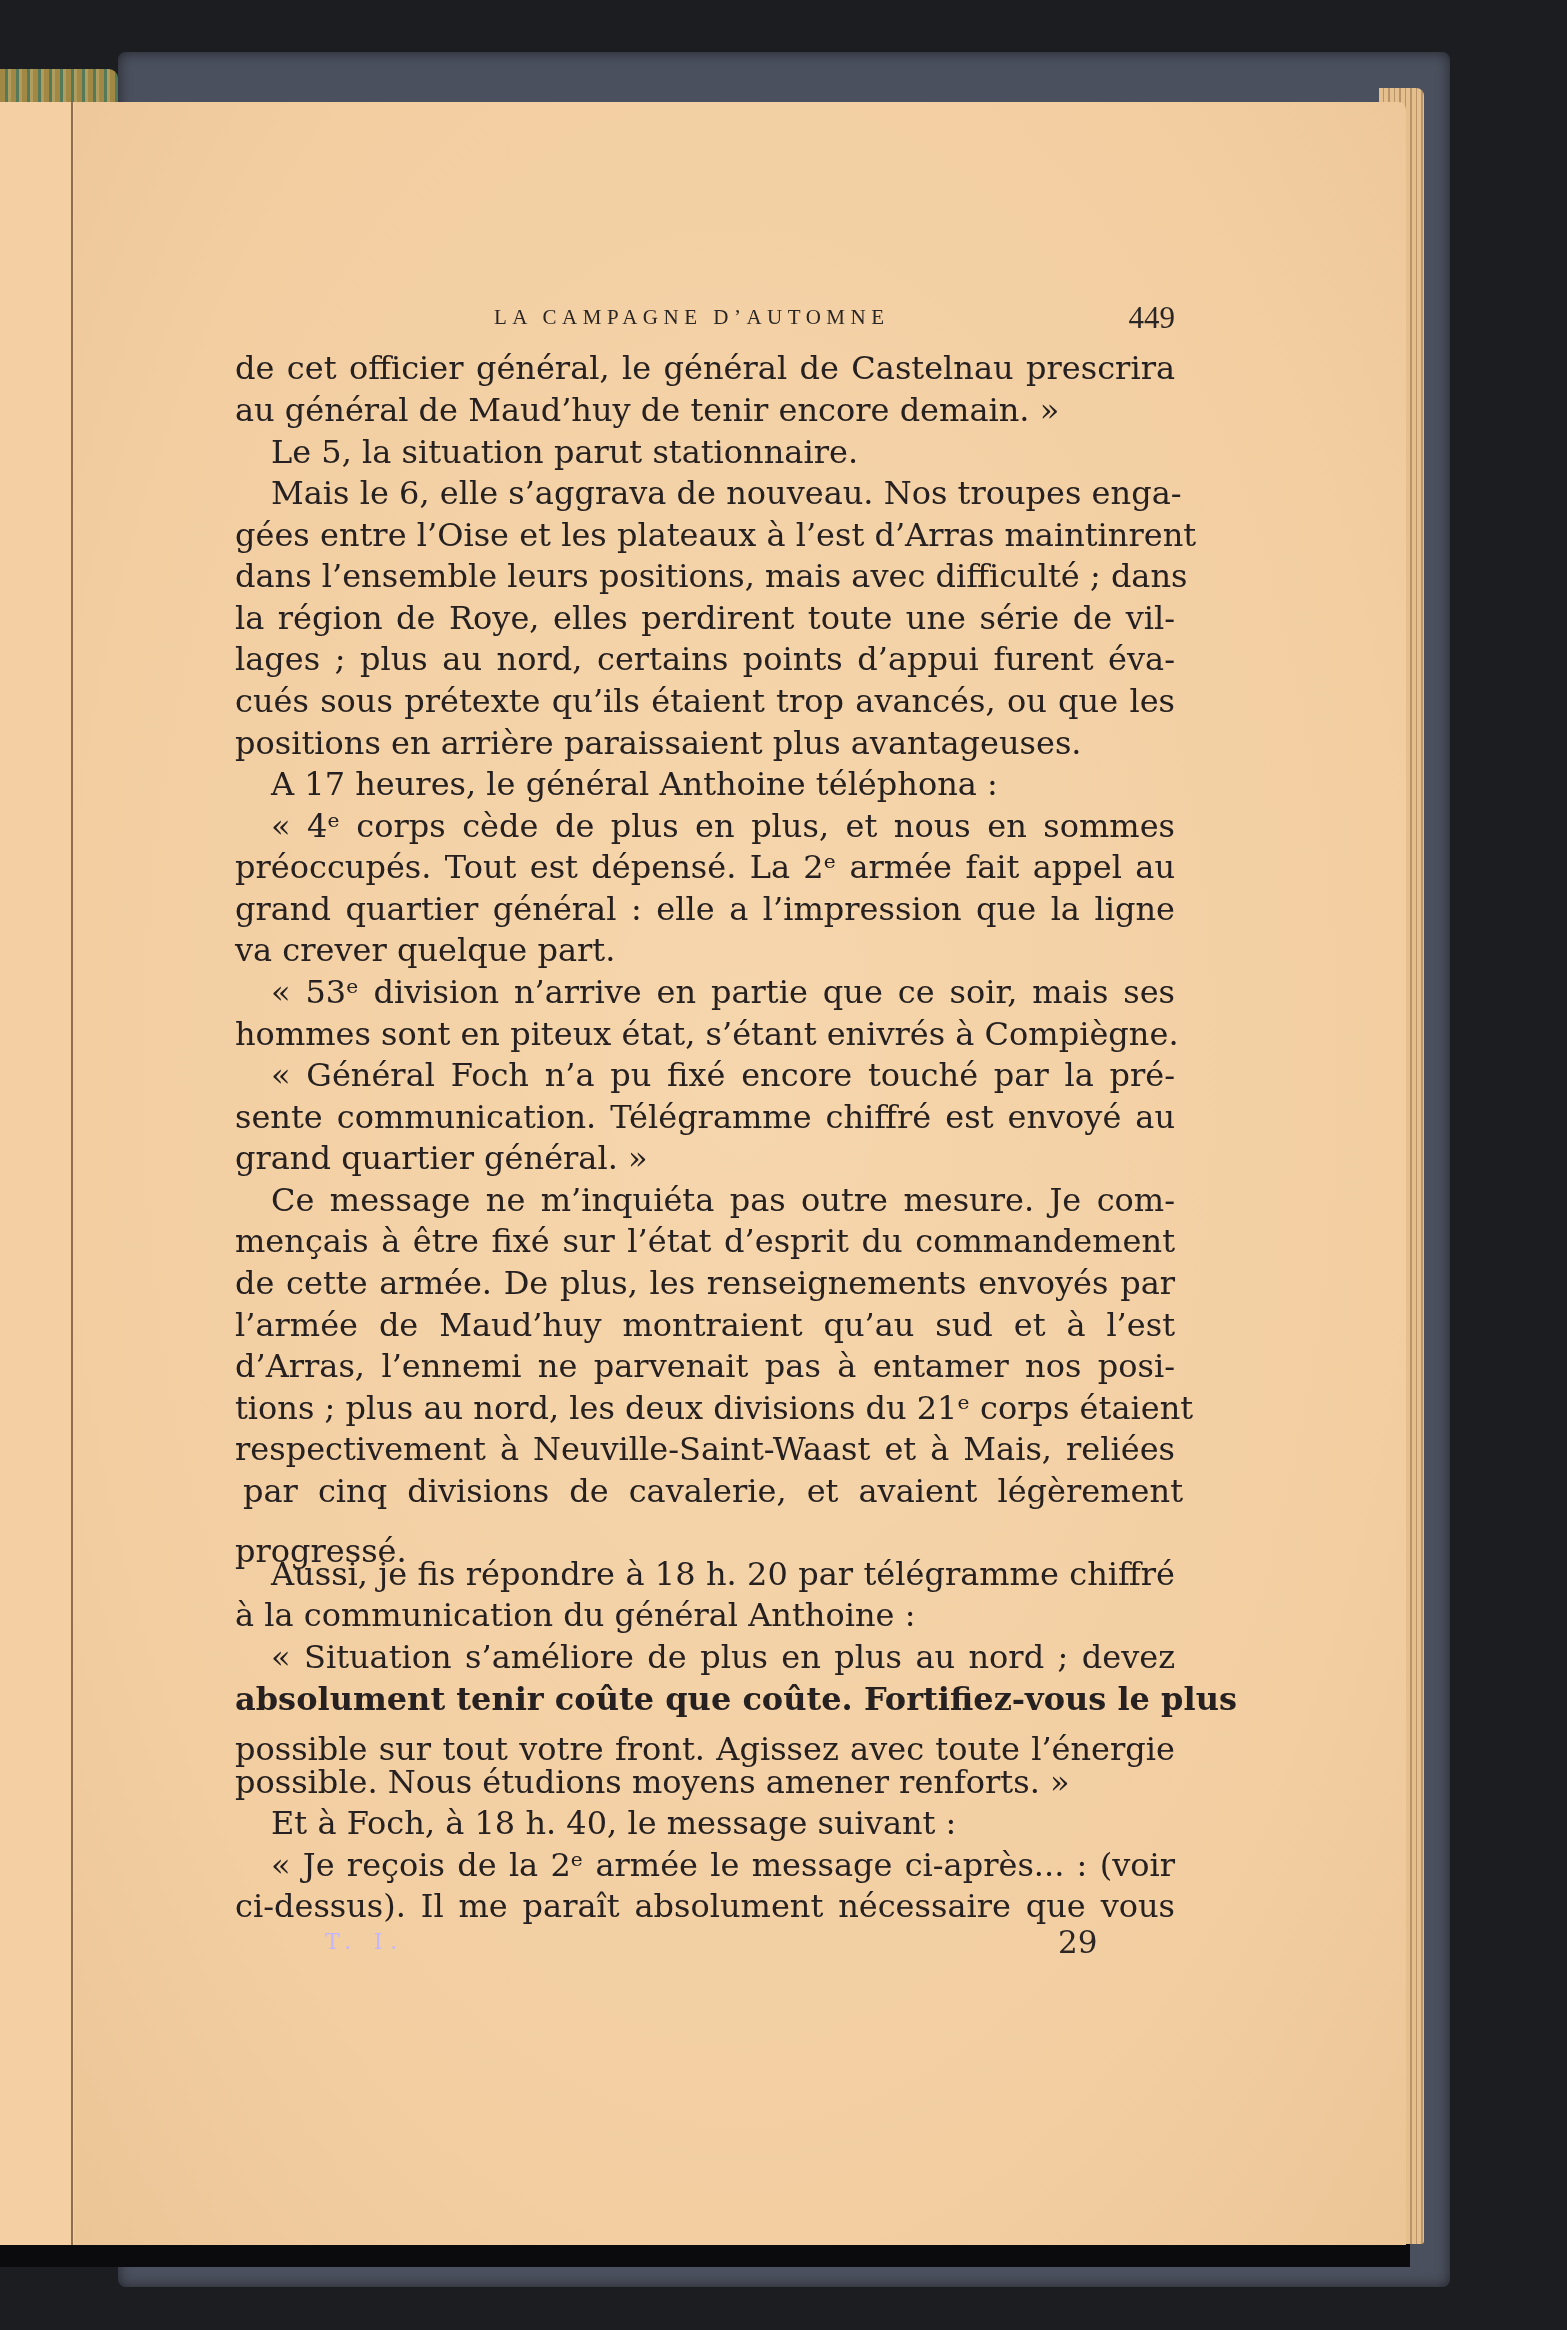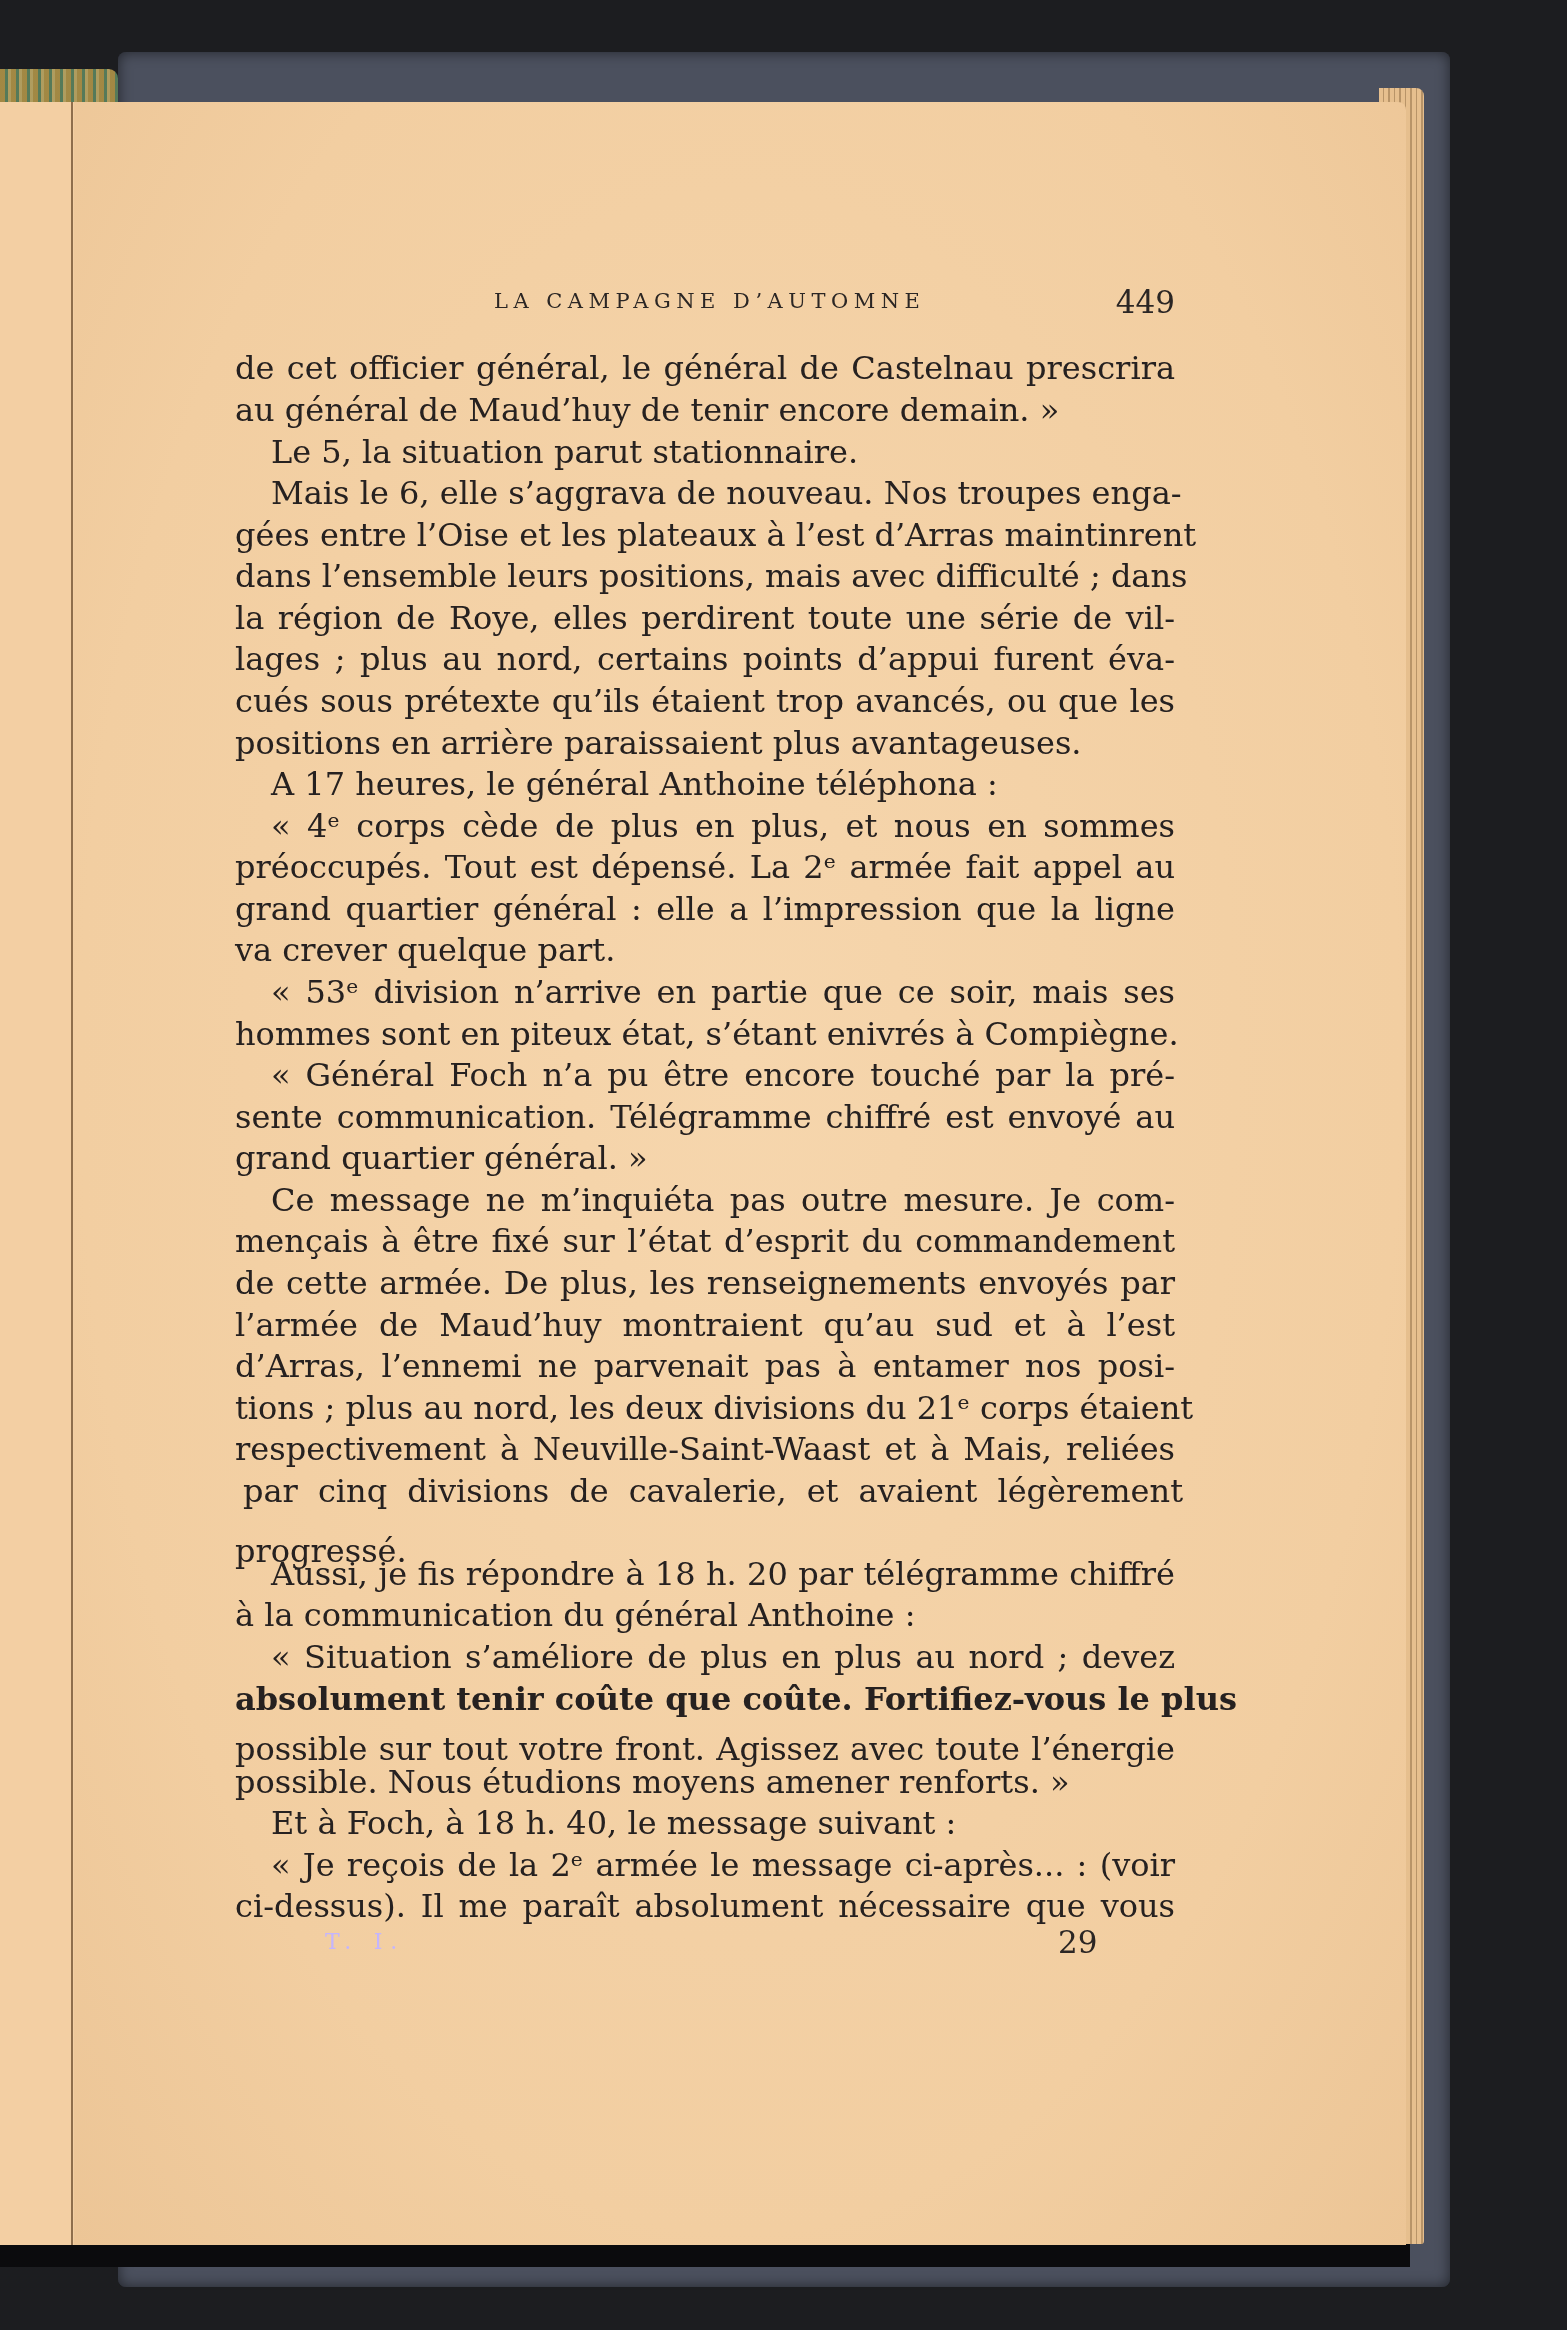--- a/index.html
+++ b/index.html
@@ -33,21 +33,21 @@
     background: repeating-linear-gradient(90deg,#e6bf8e 0 3.9px,#b89468 3.9px 5.5px);
     border-radius:0 7.8px 3.1px 0;
   }
   .right-page {
     position:absolute; left:74px; top:102px; width:1332px; height:2143px;
     background: #f4d1a6;
     background-image: radial-gradient(ellipse at 50% 45%, #f6d6ad 0%, #f2cea1 70%, #ecc596 100%);
     border-radius:0 7.8px 0 0;
   }
   .running-head {
-    position:absolute; left:235px; top:284px; width:940px; height:39px;
+    position:absolute; left:235px; top:300px; width:940px; height:39px;font-family:Liberation Serif, serif;
   }
   .running-title {
     position:absolute; left:259px; top:4.7px;
     font-size:21px; letter-spacing:5.5px; color:#2b2624;
   }
   .page-number {
     position:absolute; right:0; top:0; font-size:31px; color:#2b2624;
   }
   .body-line {
     position:absolute; left:235px; width:940px; height:39px;
@@ -94,21 +94,21 @@
     <div class="body-line" style="top: 640px;">lages ; plus au nord, certains points d’appui furent éva-</div>
     <div class="body-line" style="top: 682px;">cués sous prétexte qu’ils étaient trop avancés, ou que les</div>
     <div class="body-line last" style="top: 724px;">positions en arrière paraissaient plus avantageuses.</div>
     <div class="body-line indent last" style="top: 765px;">A 17 heures, le général Anthoine téléphona :</div>
     <div class="body-line indent" style="top: 807px;">« 4ᵉ corps cède de plus en plus, et nous en sommes</div>
     <div class="body-line" style="top: 848px;">préoccupés. Tout est dépensé. La 2ᵉ armée fait appel au</div>
     <div class="body-line" style="top: 890px;">grand quartier général : elle a l’impression que la ligne</div>
     <div class="body-line last" style="top: 931px;">va crever quelque part.</div>
     <div class="body-line indent" style="top: 973px;">« 53ᵉ division n’arrive en partie que ce soir, mais ses</div>
     <div class="body-line" style="top: 1015px;">hommes sont en piteux état, s’étant enivrés à Compiègne.</div>
-    <div class="body-line indent" style="top: 1056px;">« Général Foch n’a pu être encore touché par la pré-</div>
+    <div class="body-line indent" style="top: 1056px;">« Général Foch n’a pu fixé encore touché par la pré-</div>
     <div class="body-line" style="top: 1098px;">sente communication. Télégramme chiffré est envoyé au</div>
     <div class="body-line last" style="top: 1139px;">grand quartier général. »</div>
     <div class="body-line indent" style="top: 1181px;">Ce message ne m’inquiéta pas outre mesure. Je com-</div>
     <div class="body-line" style="top: 1222px;">mençais à être fixé sur l’état d’esprit du commandement</div>
     <div class="body-line" style="top: 1264px;">de cette armée. De plus, les renseignements envoyés par</div>
     <div class="body-line" style="top: 1306px;">l’armée de Maud’huy montraient qu’au sud et à l’est</div>
     <div class="body-line" style="top: 1347px;">d’Arras, l’ennemi ne parvenait pas à entamer nos posi-</div>
     <div class="body-line" style="top: 1389px;">tions ; plus au nord, les deux divisions du 21ᵉ corps étaient</div>
     <div class="body-line" style="top: 1430px;">respectivement à Neuville-Saint-Waast et à Mais, reliées</div>
     <div class="body-line" style="top: 1472px; margin-left: 8px;">par cinq divisions de cavalerie, et avaient légèrement</div>

